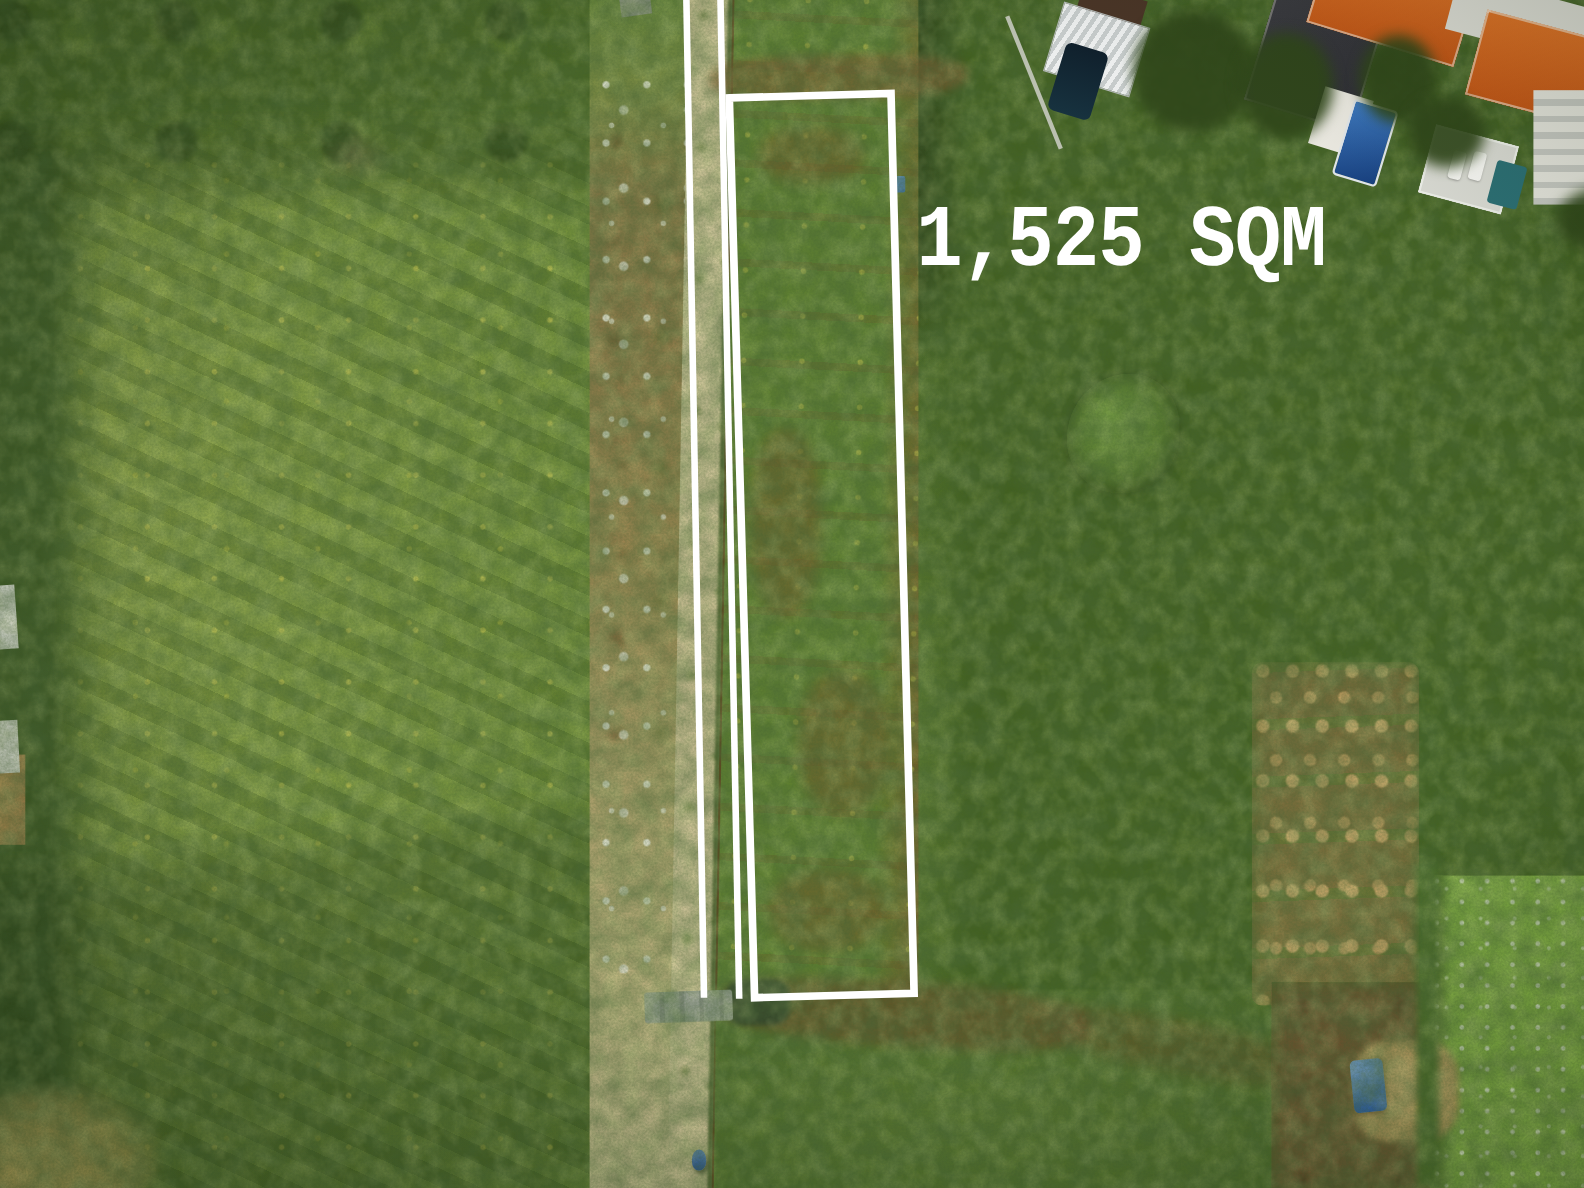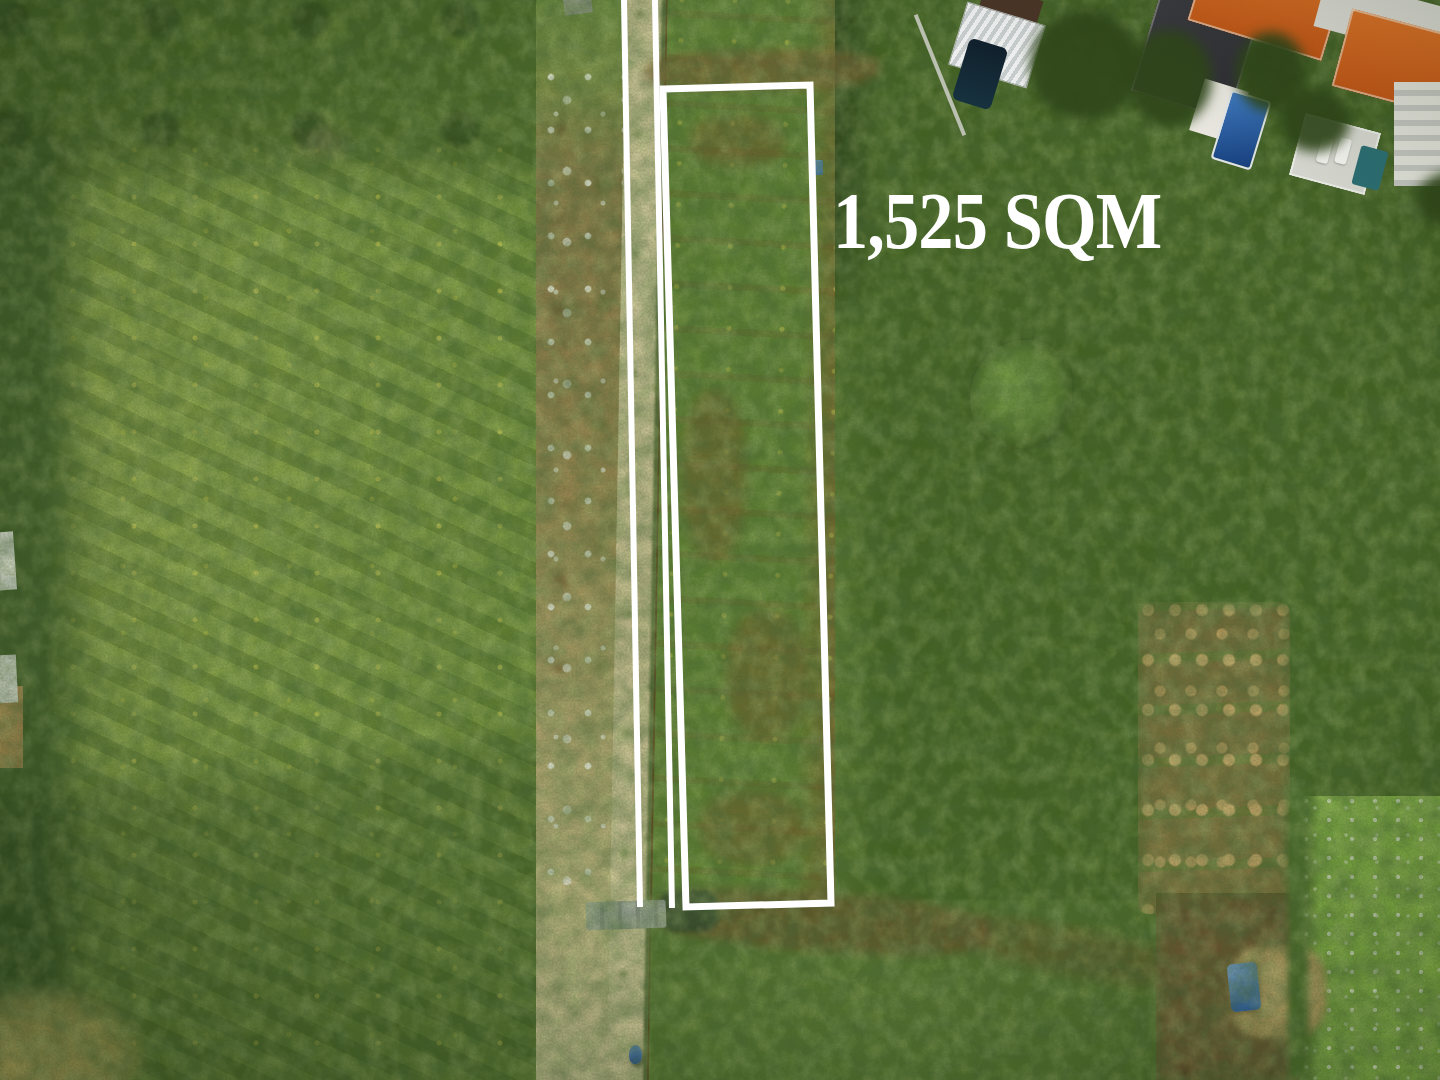--- a/index.html
+++ b/index.html
@@ -1,17 +1,17 @@
 <!DOCTYPE html>
 <html style="--annotation-white: #ffffff; --field-green: #7e9840; --forest-green: #3f5a24; --plot-green: #5f8030; --veg-dark-green: #42601f; --dirt-road-tan: #d6c89e; --stream-mud-brown: #937d4a; --roof-orange: #c05416; --roof-charcoal: #2e2e34; --pool-blue: #173f7d; --haystack-tan: #cfa86b; --bright-paddy-green: #85b244; --tarp-blue: #2c5ea8;"><head>
 <meta charset="utf-8">
 <style>
   html,body{margin:0;padding:0;background:#222;}
   #stage{position:relative;width:1440px;height:1080px;overflow:hidden;background:#b91c1c;
-         font-family:Liberation Serif, serif;}
+         font-family:Liberation Mono, monospace;}
   #stage *{position:absolute;}
 
   
   .left-field{left:0;top:0;width:575px;height:1080px;z-index:1;
     background:
       radial-gradient(circle 2px at 12px 9px, rgba(224,214,84,.55) 0 2px, transparent 3px) 0 0/61px 47px,
       radial-gradient(circle 2px at 40px 30px, rgba(205,200,70,.4) 0 2px, transparent 3px) 0 0/83px 67px,
       repeating-linear-gradient(25deg, rgba(62,88,26,.30) 0 15px, rgba(140,165,70,.22) 15px 34px),
       radial-gradient(ellipse at 12% 42%, #98a94e 0%, #7e9840 45%, #6d8b36 75%, #617f31 100%);}
   .forest-left-edge{left:-18px;top:0;width:115px;height:1080px;z-index:3;

